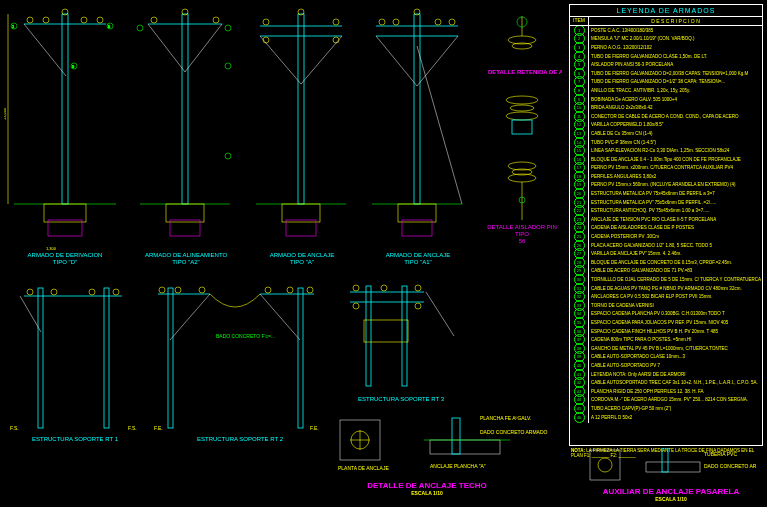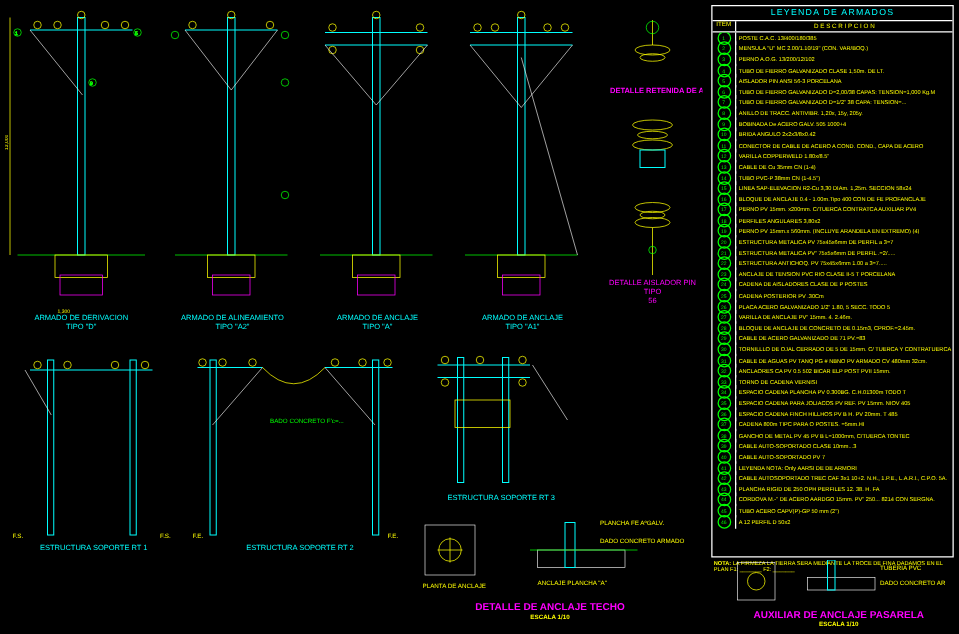--- a/index.html
+++ b/index.html
@@ -504,21 +504,21 @@
   <g transform="translate(100,0)">
     <rect x="0" y="30" width="70" height="14" class="line-w"></rect>
     <rect x="22" y="8" width="8" height="36" class="line-c"></rect>
     <line x1="-6" y1="30" x2="80" y2="30" class="line-g"></line>
     <text x="50" y="10" class="txt">PLANCHA FE AºGALV.</text>
     <text x="50" y="24" class="txt">DADO CONCRETO ARMADO</text>
     <text x="0" y="58" class="txt">ANCLAJE PLANCHA "A"</text>
   </g>
 </svg>
 </div>
-<div class="dtitle dtitle-m" style="left:330px; top:482px; width:220px;">
+<div class="dtitle dtitle-m" style="left:317px; top:482px; width:220px;">
   <span>DETALLE DE ANCLAJE TECHO</span><br>
   <span class="dscale">ESCALA  1/10</span>
 </div>
 
 <div class="cell" style="left:586px; top:448px;">
 <svg width="170" height="40">
   <rect x="4" y="2" width="30" height="30" class="line-w"></rect>
   <circle cx="19" cy="17" r="7" class="line-y"></circle>
   <g transform="translate(60,0)">
     <rect x="0" y="14" width="54" height="10" class="line-w"></rect>

